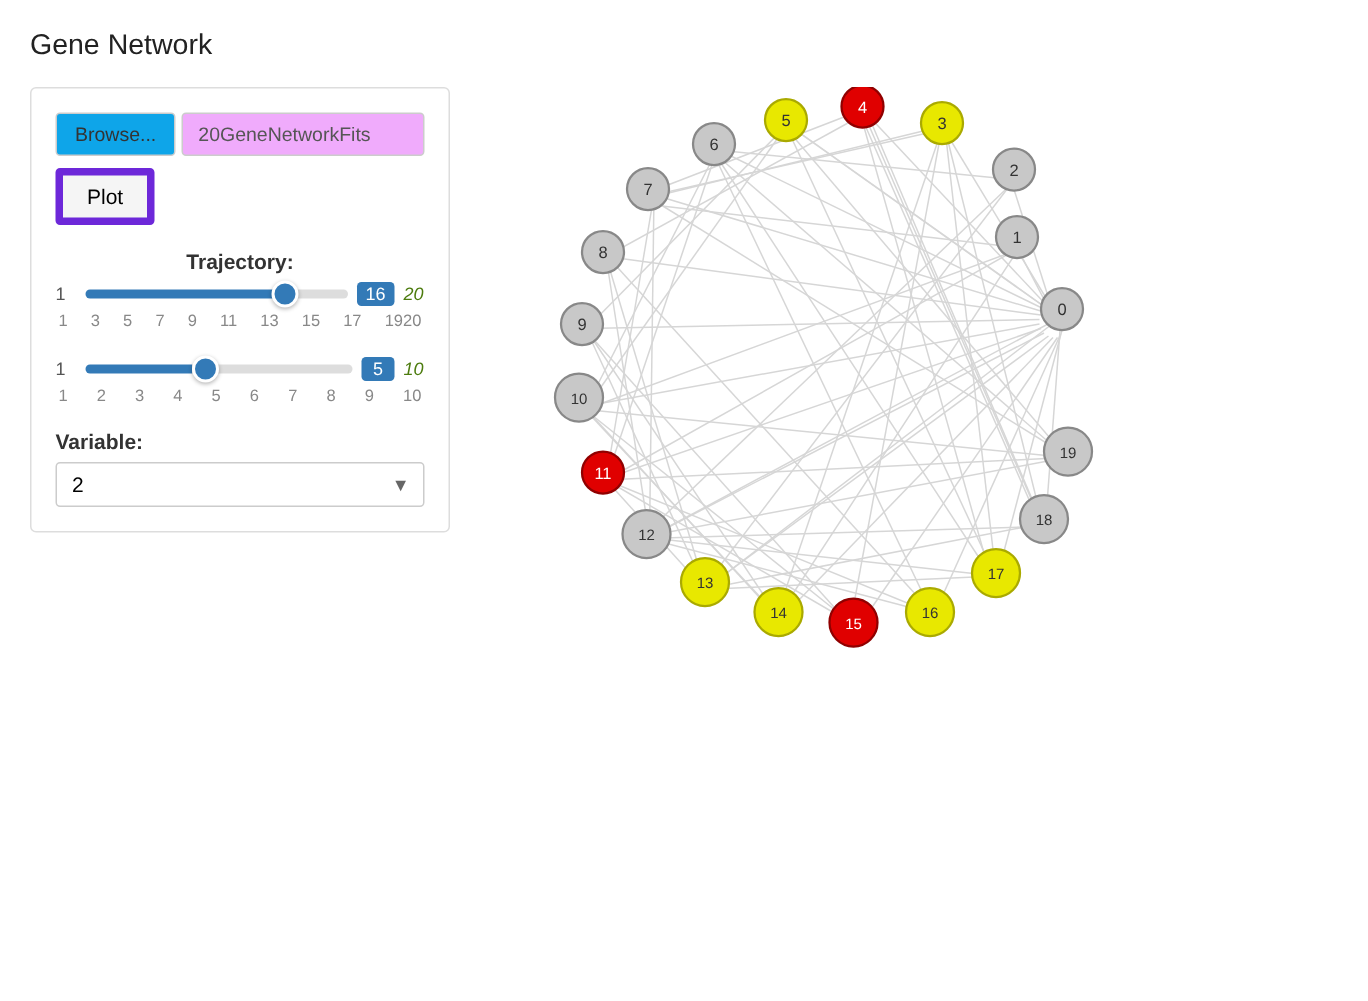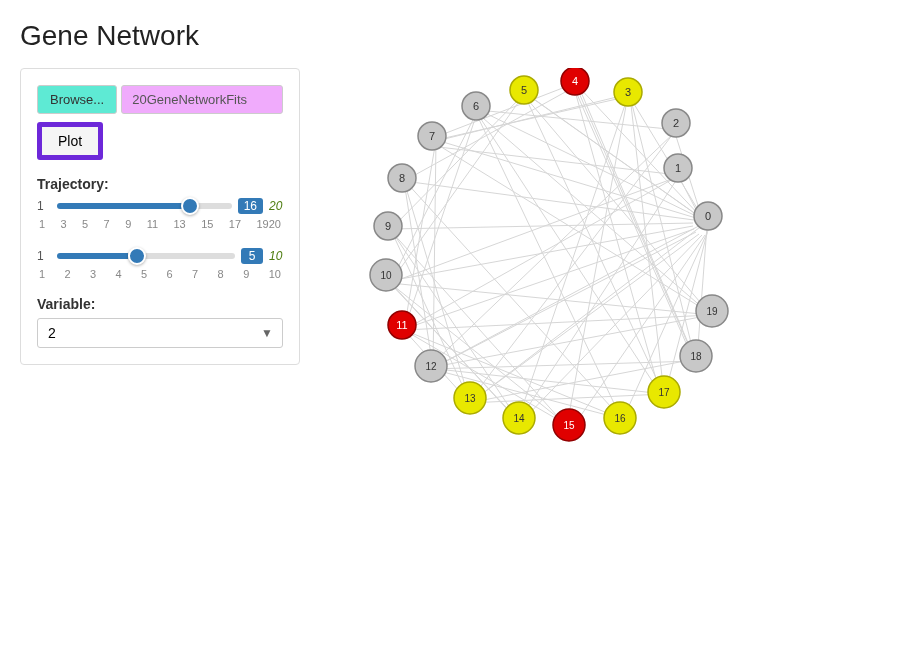--- a/index.html
+++ b/index.html
@@ -1,41 +1,41 @@
 <!DOCTYPE html>
 <html><head>
   <meta charset="utf-8">
   <style>
     * { box-sizing: border-box; margin: 0; padding: 0; }
     body { font-family: Arial, sans-serif; background: #fff; color: #333; }
 
     .app-container { padding: 20px; max-width: 912px; }
 
-    h1 { font-size: 28px; font-weight: normal; margin-bottom: 16px; color: #222; }
+    h1 { font-size: 19px; font-weight: normal; margin-bottom: 16px; color: #222; }
 
     .left-panel {
       display: inline-block;
       vertical-align: top;
       width: 280px;
       border: 1px solid #ddd;
       border-radius: 4px;
       padding: 16px;
       background: #fff;
     }
 
     .file-row {
       display: flex;
       gap: 4px;
       margin-bottom: 8px;
     }
 
     .browse-btn {
       padding: 6px 12px;
       border: 1px solid #ccc;
-      background: #5eead4;
+      background: #0ea5e9;
       border-radius: 3px;
       cursor: pointer;
       font-size: 13px;
       color: #333;
     }
 
     .filename-label {
       padding: 6px 10px;
       border: 1px solid #ccc;
       border-radius: 3px;
@@ -64,21 +64,21 @@
       border: 5px solid #6d28d9;
       background: #f5f5f5;
       border-radius: 3px;
       cursor: pointer;
       font-size: 14px;
       margin-bottom: 16px;
     }
 
     .slider-section { margin-bottom: 16px; }
 
-    .slider-label { font-size: 14px; font-weight: bold; margin-bottom: 4px; }
+    .slider-label { font-size: 14px; font-weight: bold; margin-bottom: 4px; text-align: center; }
 
     .slider-row {
       display: flex;
       align-items: center;
       gap: 6px;
       margin-bottom: 2px;
     }
 
     .slider-min, .slider-max { font-size: 12px; color: #555; min-width: 14px; }
     .slider-max { color: #4d7c0f; font-style: italic; }

